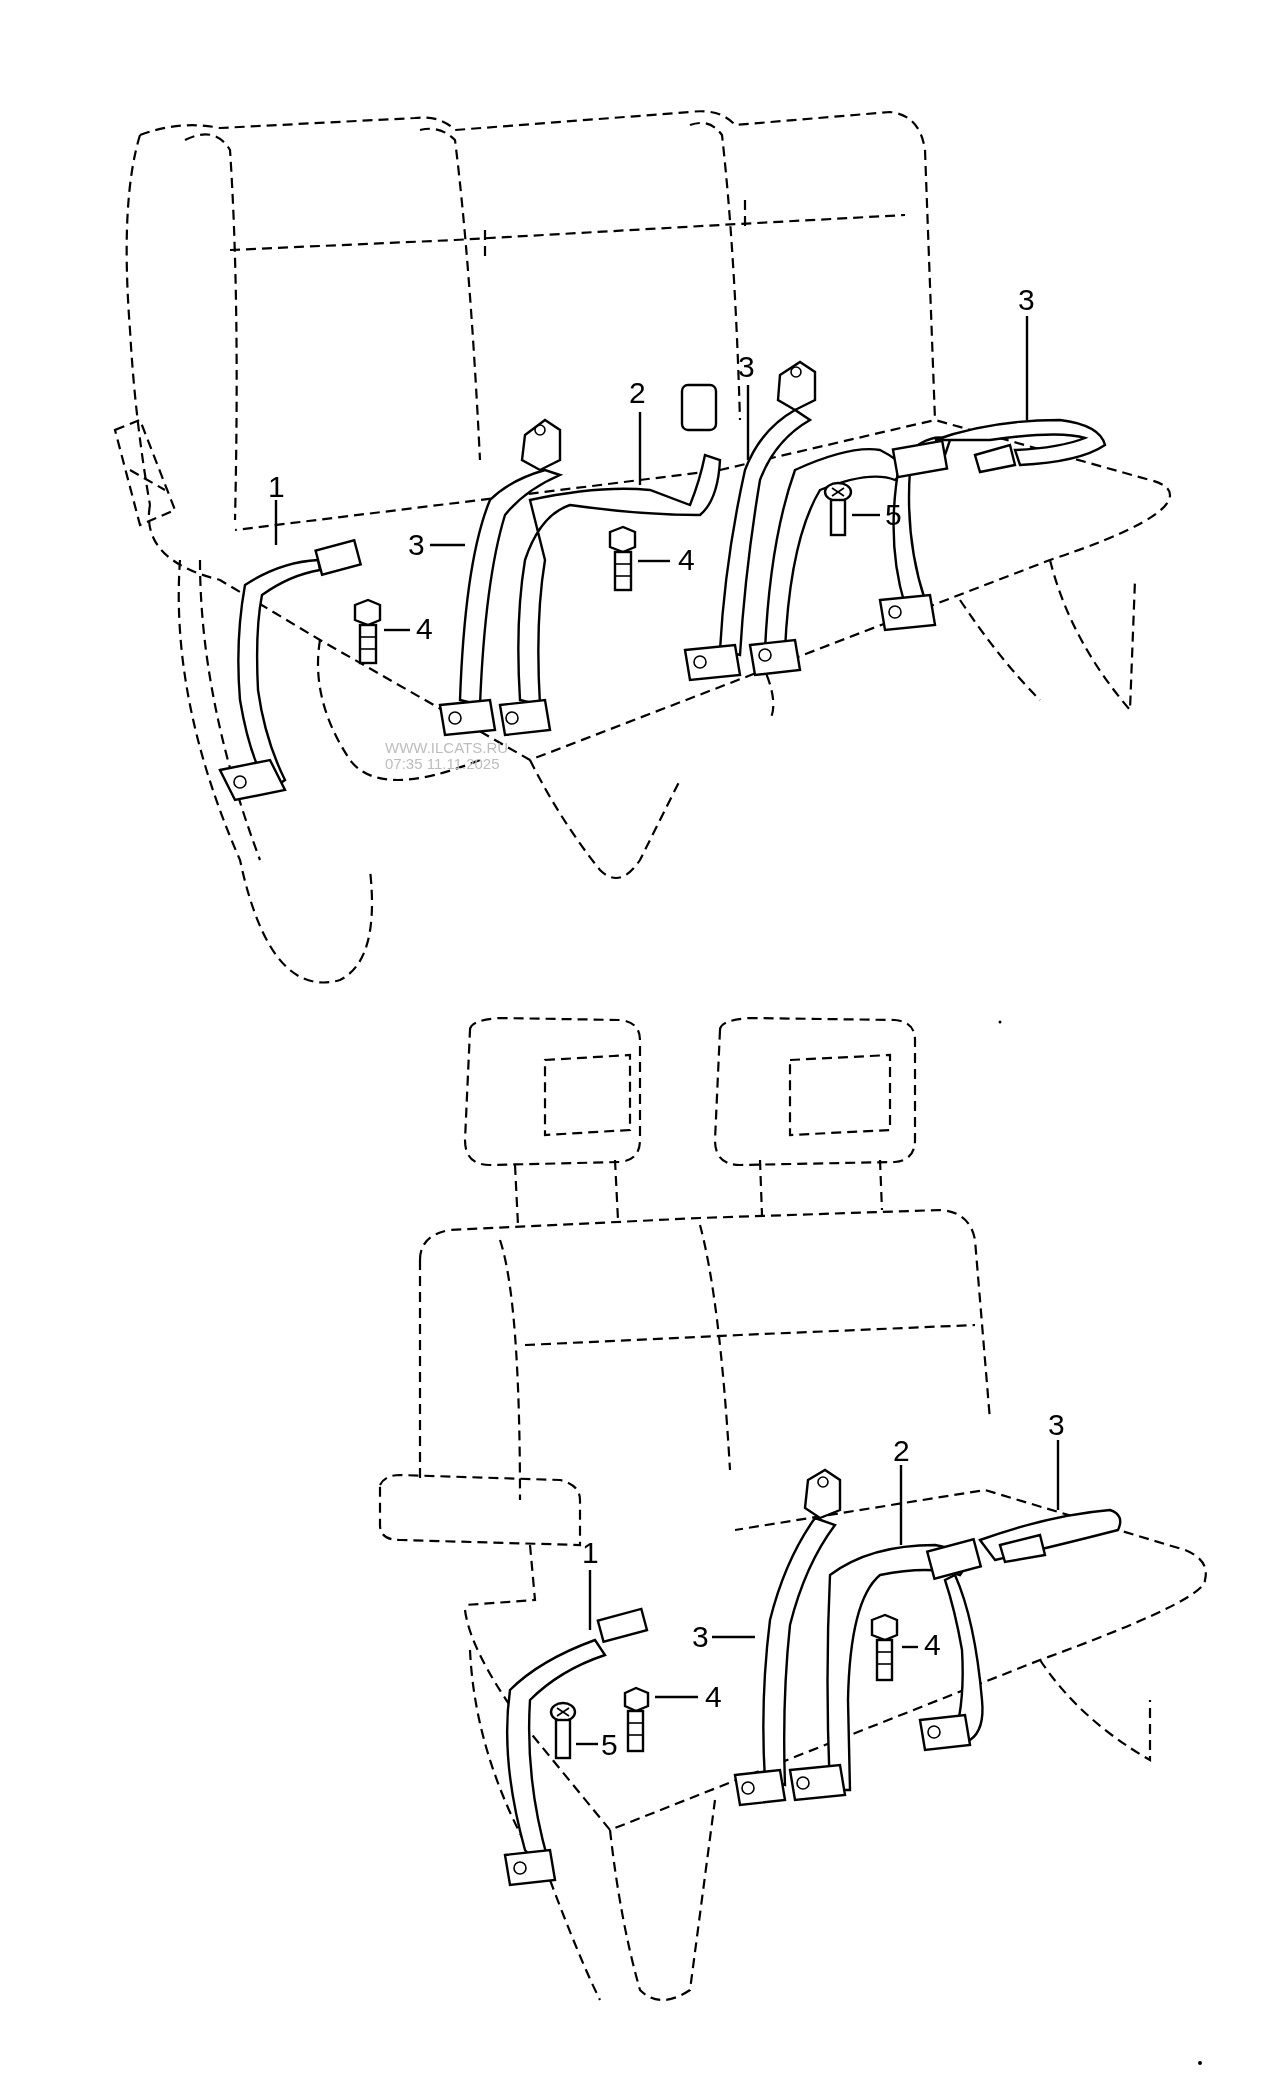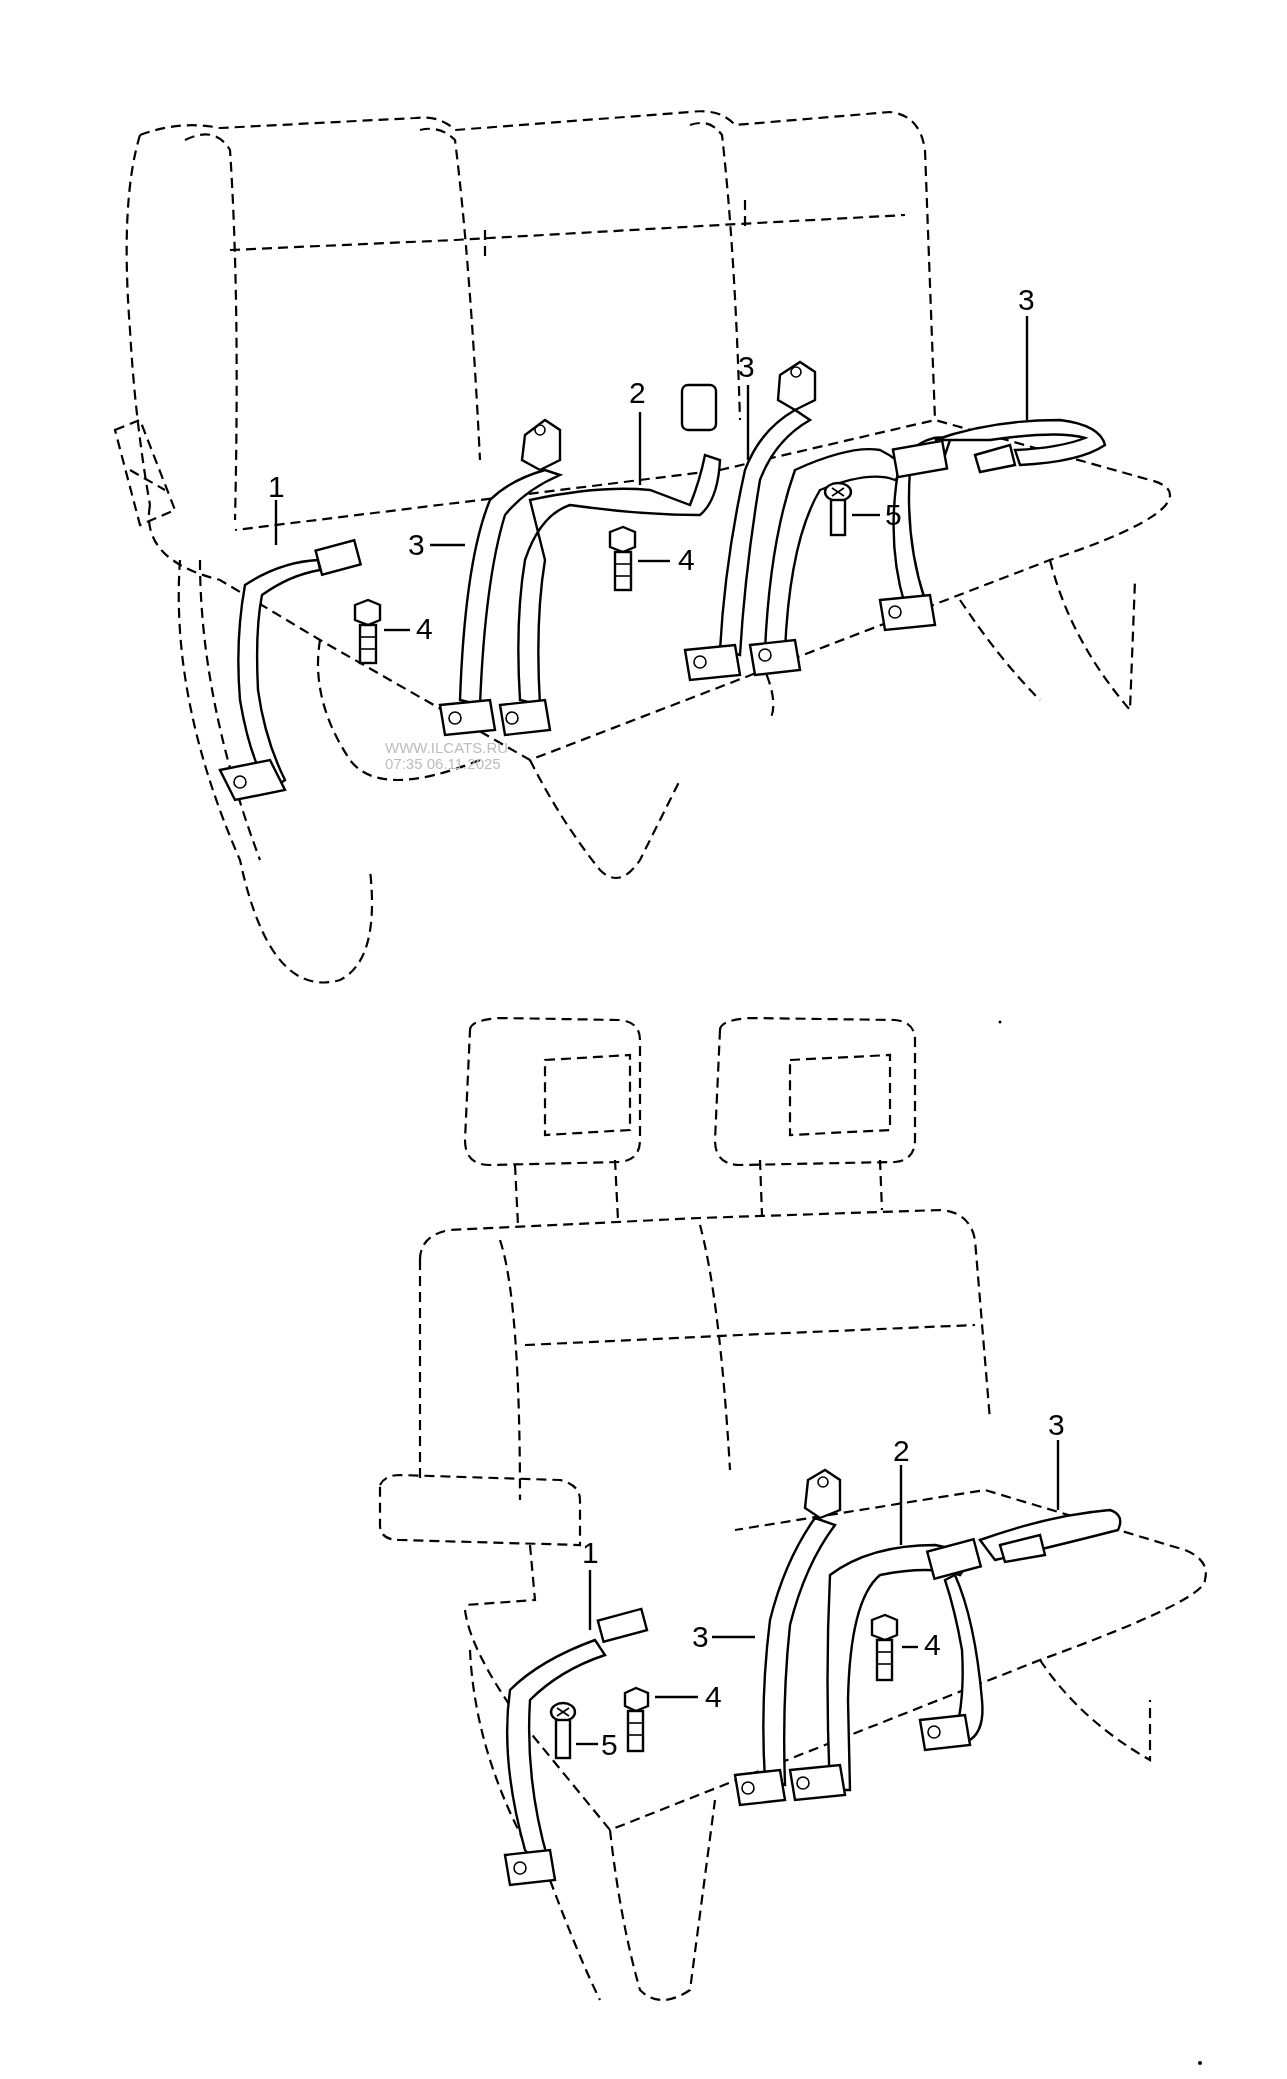--- a/index.html
+++ b/index.html
@@ -210,14 +210,14 @@
 <div class="callout" style="left:582px;top:1538px;">1</div>
 <div class="callout" style="left:893px;top:1436px;">2</div>
 <div class="callout" style="left:692px;top:1622px;">3</div>
 <div class="callout" style="left:1048px;top:1410px;">3</div>
 <div class="callout" style="left:705px;top:1682px;">4</div>
 <div class="callout" style="left:924px;top:1630px;">4</div>
 <div class="callout" style="left:601px;top:1730px;">5</div>
 
 <div class="watermark" style="left:385px;top:740px;">
   <div>WWW.ILCATS.RU</div>
-  <div>07:35 06.11.2025</div>
+  <div>07:35 11.11.2025</div>
 </div>
 
 </body></html>

